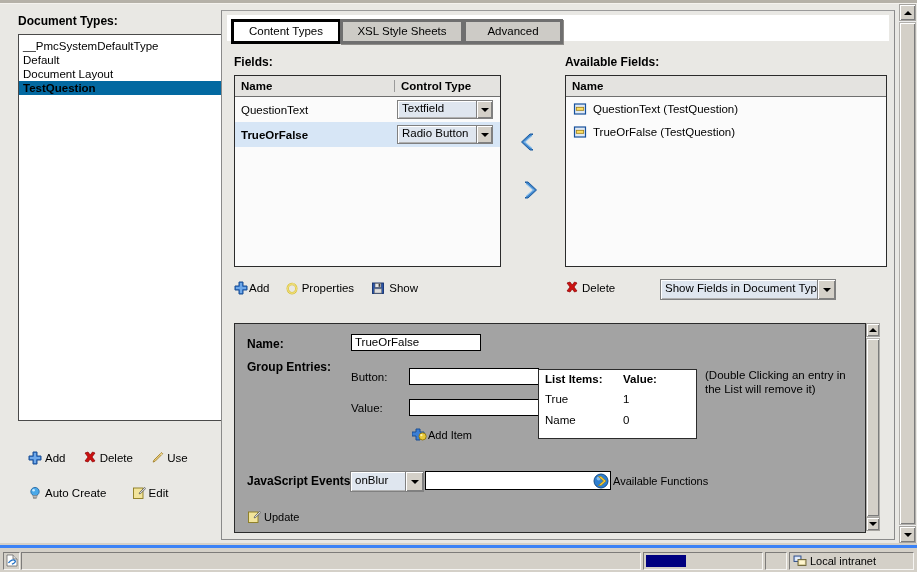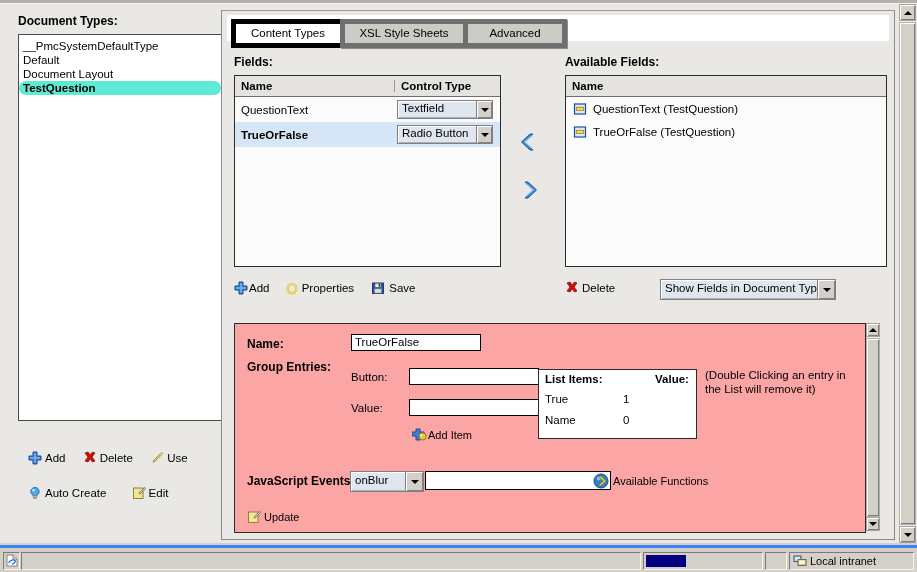--- a/index.html
+++ b/index.html
@@ -20,36 +20,36 @@
             background:#cfcbc3;border-right:1px solid #f6f5f2;}
 
   
   #leftcol{position:absolute;left:10px;top:4px;width:210px;height:489px;
            background:#e9e8e4;}
   #leftcol .hdr{position:absolute;left:8px;top:10px;font-weight:bold;font-size:12px;}
   #doctypes{position:absolute;left:8px;top:30px;width:202px;height:385px;
             background:#fff;border:1px solid #4a4a4a;overflow:hidden;}
   #doctypes .row{height:14px;line-height:14px;padding:0 4px;font-size:11.5px;white-space:nowrap;}
   #doctypes .row:first-child{margin-top:4px;}
-  #doctypes .row.sel{background:#5eead4;font-weight:bold;border-radius:7px;}
+  #doctypes .row.sel{background:#0369a1;font-weight:bold;}
 
   .iconbar{position:absolute;font-size:11.5px;}
   .ibtn{display:inline-flex;align-items:center;margin-right:14px;cursor:default;white-space:nowrap;}
   .ibtn .lbl{margin-left:3px;}
 
   
   .ico{display:inline-block;position:relative;width:14px;height:14px;vertical-align:middle;flex:0 0 14px;}
   .ico svg{display:block;}
 
   
   #mainpanel{position:absolute;left:221px;top:10px;width:672px;height:528px;
              background:#e9e8e4;border:1px solid #8a8a8a;border-top-color:#9a9a9a;}
   #tabstrip{position:absolute;left:5px;top:4px;width:662px;height:26px;background:#ffffff;}
   .tab{position:absolute;top:4px;height:19px;line-height:19px;text-align:center;
-       font-size:11.5px;border:5px solid #1d4ed8;}
+       font-size:11.5px;border:3px solid #1d4ed8;}
   .tab.active{background:#ffffff;border-color:#000;}
   .tab.inactive{background:#cdcbc6;border-color:#6f6f6f;
                 box-shadow:1px 1px 0 #8e8c88;}
 
   .sectlabel{position:absolute;font-weight:bold;font-size:12px;}
 
   
   #fieldsbox{position:absolute;left:12px;top:64px;width:265px;height:190px;
              background:#fbfbfb;border:1px solid #2b2b2b;overflow:hidden;}
   #fieldsbox .thead{display:flex;height:20px;align-items:center;
@@ -84,26 +84,26 @@
   .sel9x .arw i{display:block;width:0;height:0;border-left:4px solid transparent;
                 border-right:4px solid transparent;border-top:4px solid #000;}
 
   .in9x{background:#fff;border:1px solid #000;height:15px;line-height:15px;
         font-size:11.5px;padding:0 3px;box-sizing:content-box;}
 
   
   #proppanel{position:absolute;left:12px;top:312px;width:646px;height:208px;
              background:#e9e8e4;}
   #propbox{position:absolute;left:0;top:0;width:630px;height:208px;
-           background:#fca5a5;border:1px solid #2b2b2b;overflow:hidden;}
+           background:#a3a3a3;border:1px solid #2b2b2b;overflow:hidden;}
   .plabel{position:absolute;font-weight:bold;font-size:12px;}
   .psub{position:absolute;font-size:11.5px;}
   #listitems{position:absolute;left:303px;top:45px;width:157px;height:68px;
              background:#fff;border:1px solid #2b2b2b;font-size:11.5px;}
-  #listitems .hr{display:flex;font-weight:bold;height:19px;line-height:19px;gap:32px;}
+  #listitems .hr{display:flex;font-weight:bold;height:19px;line-height:19px;}
   #listitems .r{display:flex;height:21px;line-height:21px;}
   #listitems .k{width:78px;padding-left:6px;}
   #listitems .v{flex:1;}
   #note{position:absolute;left:470px;top:44px;width:150px;font-size:11.5px;line-height:14px;}
 
   
   .sb{position:absolute;background:#d4d0c8;}
   .sbtrack{position:absolute;background:#ededed;}
   .sbthumb{position:absolute;background:#d4d0c8;
            box-shadow:inset 1px 1px 0 #fff, inset -1px -1px 0 #7c7c7c;
@@ -295,21 +295,21 @@
       </span>
       <span class="ibtn">
         <span class="ico">
           <svg width="14" height="14" viewBox="0 0 14 14">
             <rect x="1.5" y="2" width="11" height="10.5" fill="#2b55a8" stroke="#13306c" stroke-width=".9"></rect>
             <rect x="4" y="2.3" width="6" height="4" fill="#e8e8e8" stroke="#5a5a5a" stroke-width=".6"></rect>
             <rect x="7.6" y="2.8" width="1.6" height="3" fill="#3a3a3a"></rect>
             <rect x="3.3" y="7.8" width="7.4" height="4.3" fill="#dcdcdc" stroke="#6b6b6b" stroke-width=".6"></rect>
           </svg>
         </span>
-        <span class="lbl" style="margin-left:4px;">Save</span>
+        <span class="lbl" style="margin-left:4px;">Show</span>
       </span>
     </div>
 
     <div class="iconbar" style="left:343px;top:270px;">
       <span class="ibtn">
         <span class="ico">
           <svg width="14" height="14" viewBox="0 0 14 14">
             <path d="M2 2l3-1 2.2 3L9.5 1l2.5 1-3 4 3 4-2.5 1-2.3-3L5 11l-3-1 3-4z" fill="#cc1111" stroke="#8d0000" stroke-width=".7"></path>
           </svg>
         </span>

